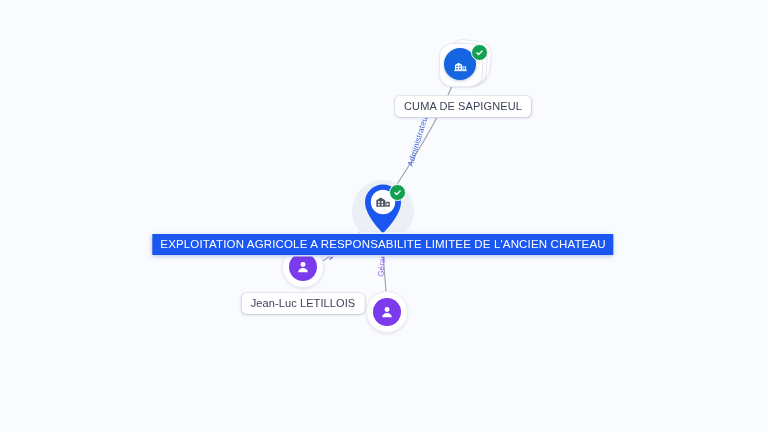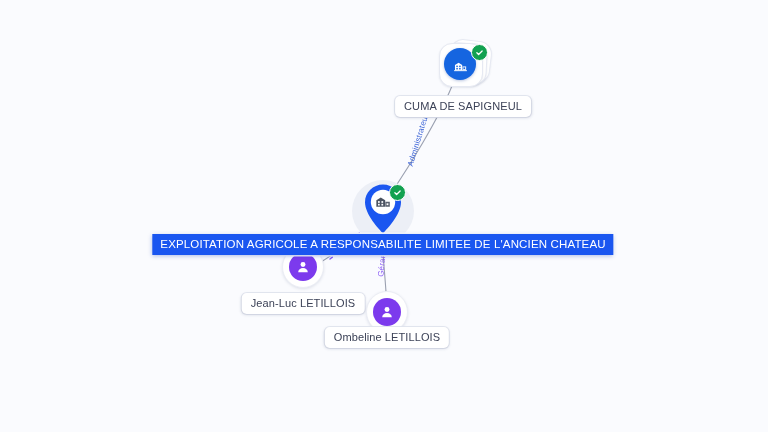--- a/index.html
+++ b/index.html
@@ -267,15 +267,14 @@
   <div class="node" style="left:387px; top:312px;">
     <div class="person-ring">
       <div class="person-disc">
         <svg width="16" height="16" viewBox="0 0 24 24" aria-hidden="true">
           <circle cx="12" cy="8.3" r="3.7" fill="#ffffff"></circle>
           <path d="M4.8 20c0-4 3.2-6.6 7.2-6.6s7.2 2.6 7.2 6.6z" fill="#ffffff"></path>
         </svg>
       </div>
     </div>
   </div>
-  <div class="node-label" style="left:387px; top:327px;">Ombeline LETILLOIS</div>
 
 </div>
 
 </body></html>

